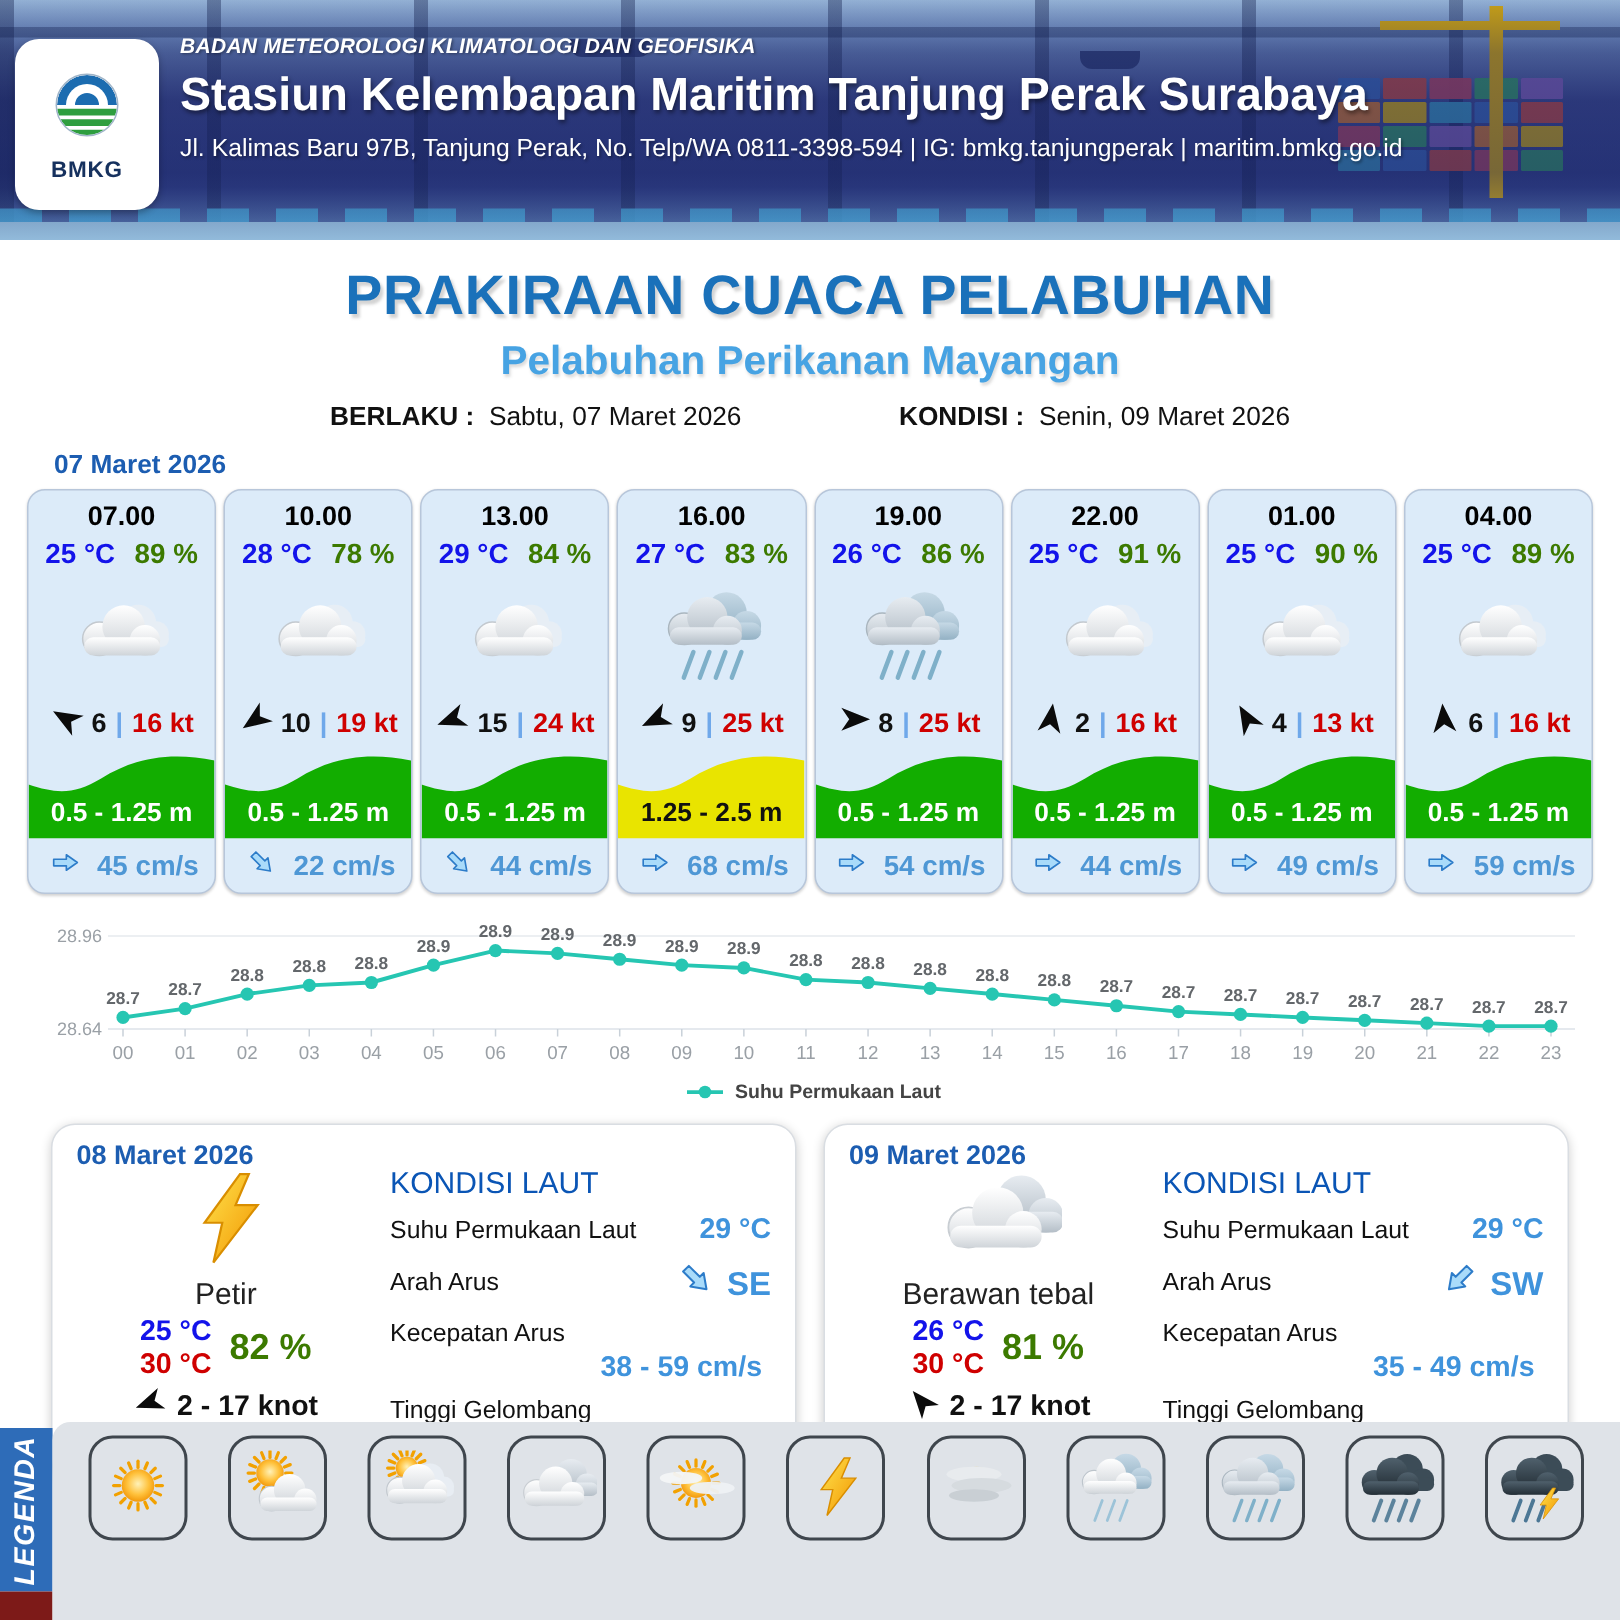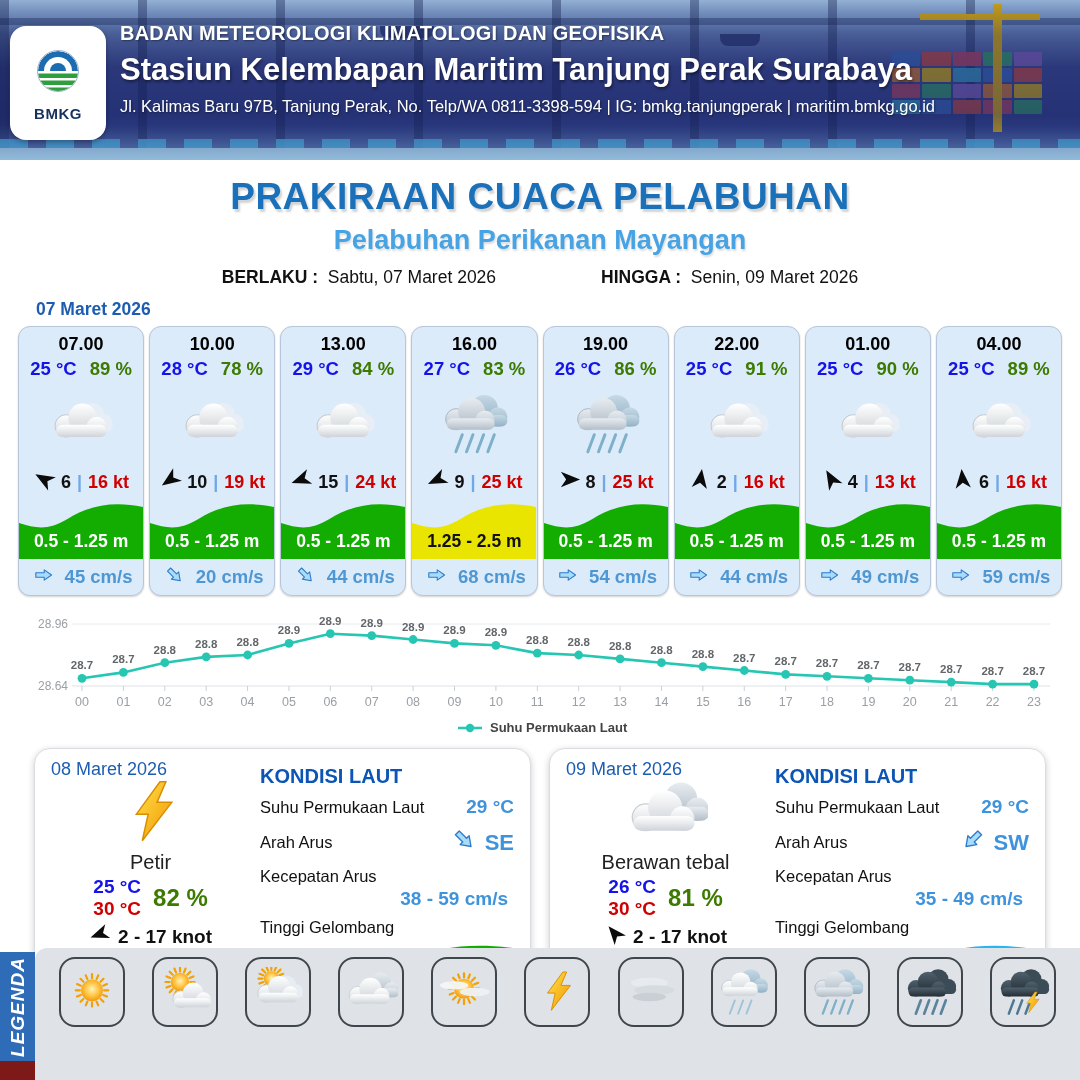--- a/index.html
+++ b/index.html
@@ -24,21 +24,21 @@
   .hero .crane-mast { position:absolute; right:78px; top:4px; width:9px; height:128px; background:#e8b400; }
   .hero .crane-arm { position:absolute; right:40px; top:14px; width:120px; height:6px; background:#e8b400; }
   .hero .boat { position:absolute; top:26px; width:54px; height:12px; background:#223069; border-radius:0 0 8px 8px; opacity:.8; }
   .hero .overlay { position:absolute; inset:0;
     background:linear-gradient(180deg, rgba(46,64,130,.18) 0%, rgba(28,40,100,.45) 22%, rgba(28,40,100,.55) 72%, rgba(80,110,160,.25) 100%); }
   .logo-card { position:absolute; left:10px; top:26px; width:96px; height:114px; background:#ffffff;
     border-radius:16px; display:flex; flex-direction:column; align-items:center; justify-content:center; gap:2px;
     box-shadow:0 2px 5px rgba(0,0,0,.3); }
   .logo-label { font-weight:bold; font-size:15px; color:#16315e; letter-spacing:.5px; }
   .hero-text { position:absolute; left:120px; top:22px; right:14px; color:#fff; }
-  .hero-agency { font-size:20px; font-weight:bold; letter-spacing:.2px; text-shadow:1px 1px 2px rgba(0,0,0,.4); }
+  .hero-agency { font-size:14px; font-weight:bold; letter-spacing:.2px; text-shadow:1px 1px 2px rgba(0,0,0,.4);font-style:italic; }
   .hero-station { font-size:31px; font-weight:bold; margin:7px 0 9px; text-shadow:1px 2px 3px rgba(0,0,0,.45); }
   .hero-address { font-size:16.5px; text-shadow:1px 1px 2px rgba(0,0,0,.4); }
 
   
   .title-main { text-align:center; margin-top:16px; font-size:37px; font-weight:800; color:#1a71ba;
     letter-spacing:.5px; text-shadow:2px 3px 2px rgba(110,110,110,.30); }
   .title-sub { text-align:center; margin-top:7px; font-size:27px; font-weight:800; color:#47a3e3;
     text-shadow:1px 2px 2px rgba(110,110,110,.25); }
   .validity { display:flex; justify-content:center; gap:105px; margin-top:11px; font-size:17.5px; }
   .validity b { font-weight:bold; }
@@ -63,31 +63,31 @@
     font-size:18.5px; font-weight:bold; color:#4e97d5; }
 
   
   .chartwrap { margin:4px 30px 0; }
 
   
   .daily { display:flex; gap:18px; margin:6px 34px 0; height:240px; }
   .panel { flex:1; background:#fff; border:1px solid #d9dde2; border-radius:16px;
     box-shadow:0 2px 7px rgba(0,0,0,.20); display:flex; padding:10px 16px 8px; }
   .panel-left { width:43%; display:flex; flex-direction:column; align-items:center; }
-  .panel-date { align-self:flex-start; font-size:18px; font-weight:normal; color:#1c5db1; }
+  .panel-date { align-self:flex-start; font-size:18px; font-weight:bold; color:#1c5db1; }
   .panel-icon { height:86px; display:flex; align-items:center; justify-content:center; margin-top:-6px; }
   .panel-cond { font-size:20px; color:#222; }
   .panel-temps { display:flex; align-items:center; gap:12px; margin-top:2px; }
   .pt-min { color:#1313ea; font-size:19px; font-weight:bold; }
   .pt-max { color:#cf0000; font-size:19px; font-weight:bold; }
   .pt-hum { color:#3c7a00; font-size:24px; font-weight:bold; }
   .panel-wind { display:flex; align-items:center; gap:7px; font-size:19px; font-weight:bold; margin-top:3px;text-align:right; }
   .panel-gust { color:#cf0000; font-size:26px; font-weight:normal; margin-top:3px; }
   .panel-right { flex:1; padding-left:10px; }
-  .sea-heading { color:#0a55b5; font-size:20px; font-weight:700; margin:6px 0 8px; }
+  .sea-heading { color:#0a55b5; font-size:20px; font-weight:400; margin:18px 0 8px; }
   .sea-row { display:flex; justify-content:space-between; align-items:center; font-size:16.5px; margin:8px 0; }
   .sea-val { color:#3f93dc; font-size:19px; font-weight:bold; }
   .sea-dir { display:flex; align-items:center; gap:4px; color:#3f93dc; font-size:22px; font-weight:bold; }
   .sea-speed { display:block; text-align:right; color:#3f93dc; font-size:19px; font-weight:bold; margin:2px 6px 6px 0; }
   .sea-badge { position:relative; width:172px; height:58px; margin-left:auto; margin-top:2px; }
   .sea-badge svg { position:absolute; inset:0; }
   .sea-badge .wave-text { bottom:6px; font-size:17px; }
 
   
   .legend { position:absolute; left:0; right:0; bottom:0; height:128px; display:flex; }
@@ -166,21 +166,21 @@
     <div class="hero-address">Jl. Kalimas Baru 97B, Tanjung Perak, No. Telp/WA 0811-3398-594 | IG: bmkg.tanjungperak | maritim.bmkg.go.id</div>
   </div>
 </header>
 
 <section>
   <h1 class="title-main" style="margin:16px 0 0">PRAKIRAAN CUACA PELABUHAN</h1>
   <h2 class="title-sub" style="margin:7px 0 0">Pelabuhan Perikanan Mayangan</h2>
   <div class="validity">
     <span><b>BERLAKU :</b>&nbsp;
       <span>Sabtu, 07 Maret 2026</span></span>
-    <span><b>HINGGA :</b>&nbsp;
+    <span><b>KONDISI :</b>&nbsp;
       <span>Senin, 09 Maret 2026</span></span>
   </div>
 </section>
 
 <div class="date-label">07 Maret 2026</div>
 
 <section class="cards" id="cards">
     <div class="card">
       <div class="card-time">07.00</div>
       <div class="card-temps">
@@ -327,21 +327,21 @@
           <path d="M0,26 C18,32 30,33 48,22 C70,8 94,4 123,10 L123,62 L0,62 Z" fill="#12ad00"></path>
         </svg>
         <div class="wave-text" style="color:#ffffff">0.5 - 1.25 m</div>
       </div>
       <div class="card-current">
         <span><svg width="27" height="22" viewBox="-4 -5 34 30">
             <g transform="rotate(45 13 10)">
               <path d="M2.5,7 L14,7 L14,3 L24,10 L14,17 L14,13 L2.5,13 Z" fill="#a9dbfa" stroke="#2d7cc9" stroke-width="1.5" stroke-linejoin="round"></path>
             </g>
           </svg></span>
-        <span>20 cm/s</span>
+        <span>22 cm/s</span>
       </div>
     </div>
     <div class="card">
       <div class="card-time">13.00</div>
       <div class="card-temps">
         <span class="temp-v">29 °C</span>
         <span class="hum-v">84 %</span>
       </div>
       <div class="card-icon">
         <svg width="70" height="64" viewBox="0 0 64 60">

